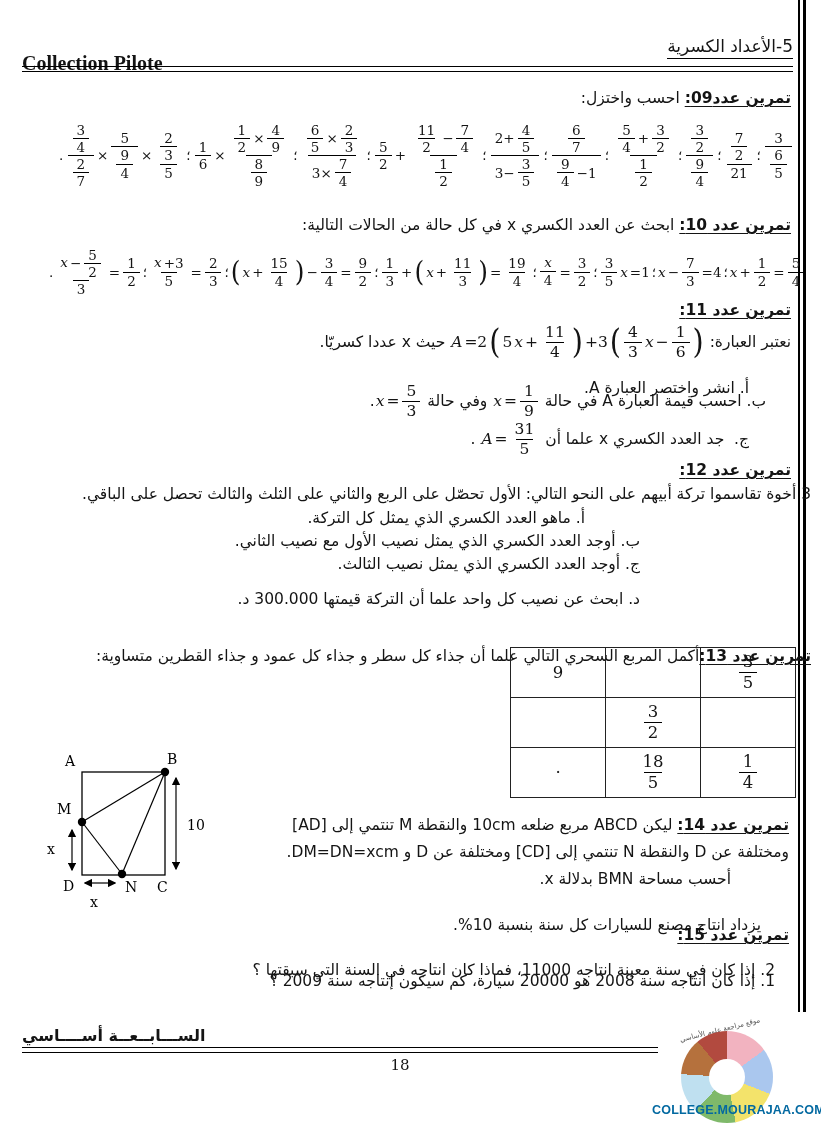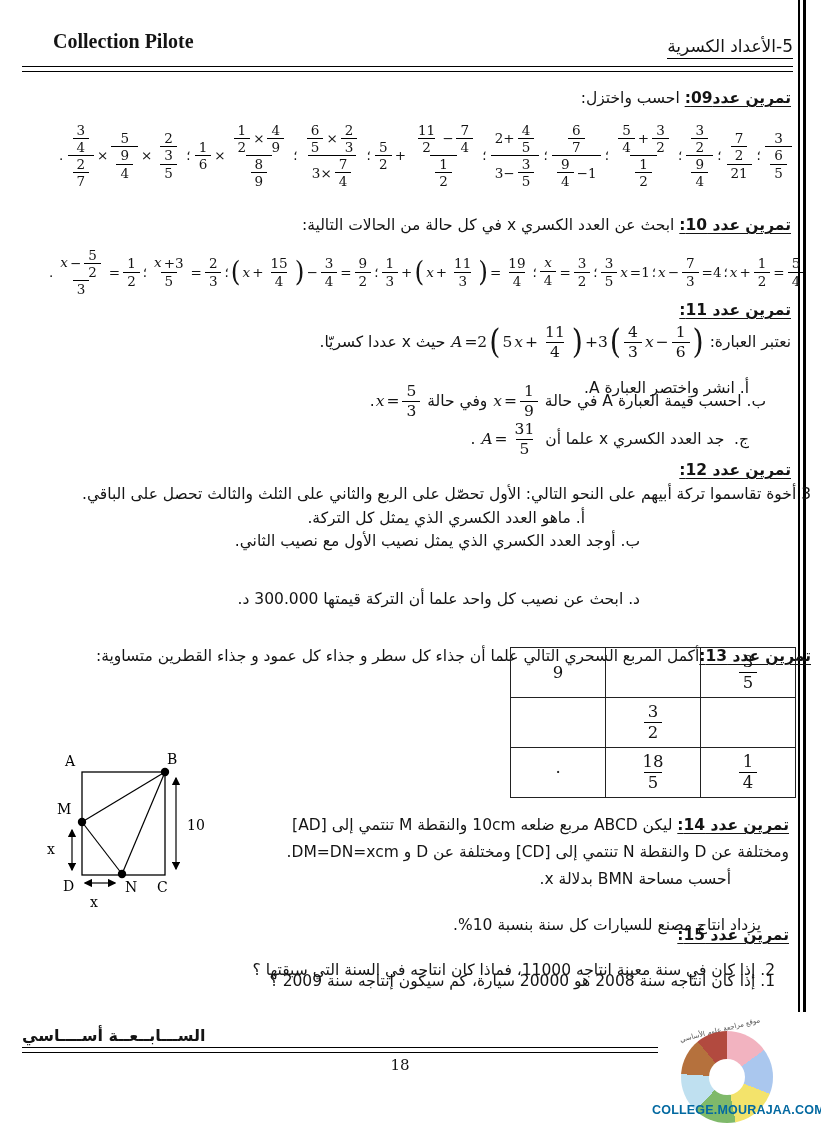--- a/index.html
+++ b/index.html
@@ -5,22 +5,22 @@
   html,body{margin:0;padding:0;background:#fff;}
   .page{position:relative;width:821px;height:1125px;background:#fff;overflow:hidden;
         font-family:"DejaVu Sans",sans-serif;color:#141414;}
   
   .vline1{position:absolute;top:0;left:798px;width:1.5px;height:1012px;background:#000;}
   .vline2{position:absolute;top:0;left:802.5px;width:3px;height:1012px;background:#000;}
 
   
   .ar-title{position:absolute;top:36px;right:28px;direction:rtl;font-weight:normal;font-size:17px;
             border-bottom:1.6px solid #000;padding-bottom:2px;}
-  .lat-title{position:absolute;top:30px;left:22px;font-family:"Liberation Serif",serif;
-             font-weight:bold;font-size:20px;margin-left:31px;}
+  .lat-title{position:absolute;top:52px;left:22px;font-family:"Liberation Serif",serif;
+             font-weight:bold;font-size:20px;}
   .hrule{position:absolute;top:66px;left:22px;width:771px;height:4px;
          border-top:1.6px solid #000;border-bottom:1.6px solid #000;}
 
   
   .rline{position:absolute;direction:rtl;white-space:nowrap;font-size:15.5px;line-height:1.35;}
   .exlabel{font-weight:bold;text-decoration:underline;text-underline-offset:3px;white-space:pre;}
   .mixed{position:absolute;display:flex;direction:rtl;align-items:center;font-size:15.5px;}
   .artxt{white-space:pre;}
 
   
@@ -692,20 +692,21 @@
       </span>
       <span class="artxt"> .</span>
     </div>
 
   <div class="rline" style="top:460px;right:30px;">
     <span class="exlabel">تمرين عدد 12:</span>
   </div>
   <div class="rline" style="top:484px;right:10px;">3 أخوة تقاسموا تركة أبيهم على النحو التالي: الأول تحصّل على الربع والثاني على الثلث والثالث تحصل على الباقي.</div>
   <div class="rline" style="top:508px;right:236px;">أ.   ماهو العدد الكسري الذي يمثل كل التركة.</div>
   <div class="rline" style="top:531px;right:181px;">ب. أوجد العدد الكسري الذي يمثل نصيب الأول مع نصيب الثاني.</div>
+  <div class="rline" style="top:554px;right:181px;">ج.  أوجد العدد الكسري الذي يمثل نصيب الثالث.</div>
   <div class="rline" style="top:589px;right:181px;">د.   ابحث عن نصيب كل واحد علما أن التركة قيمتها 300.000 د.</div>
 
   <div class="rline" style="top:605px;right:10px;margin-top:41px;">
     <span class="exlabel">تمرين عدد 13:</span><span>أكمل المربع السحري التالي علما أن جذاء كل سطر و جذاء كل عمود و جذاء القطرين متساوية:</span>
   </div>
   <table class="magic">
     <tbody>
         <tr>
           <td><span class="mrow">
               <span class="mtxt">9</span>

